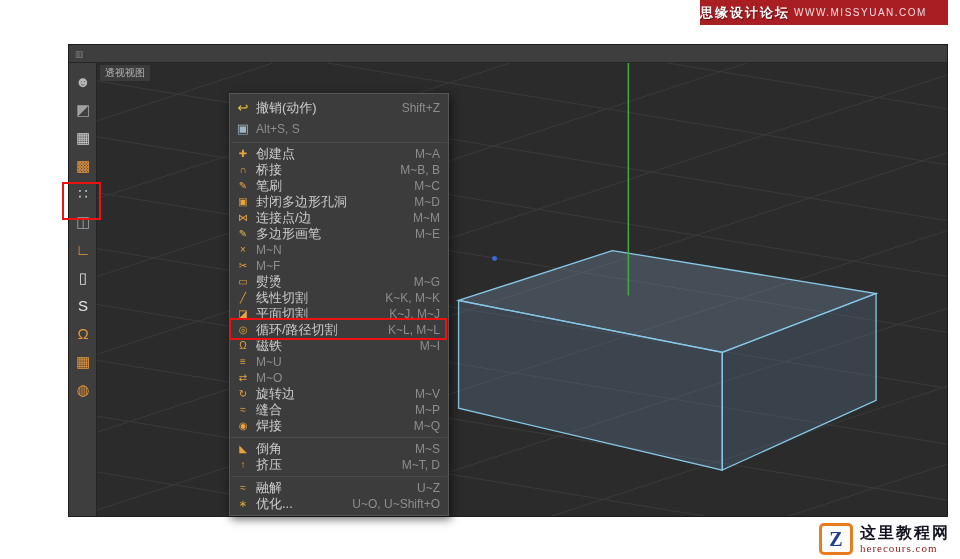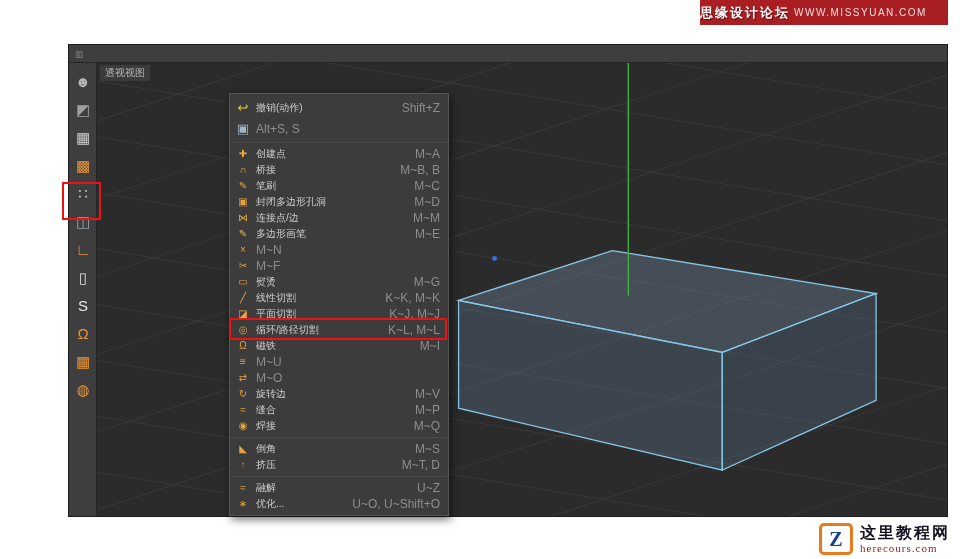--- a/index.html
+++ b/index.html
@@ -23,21 +23,21 @@
   .viewport{flex:1;position:relative;background:#2b2b2b;overflow:hidden}
   #scene{position:absolute;left:0;top:0;width:100%;height:100%}
   .viewport-label{position:absolute;top:2px;left:3px;color:#b4b4b4;font-size:10px;background:rgba(62,62,62,.85);padding:1px 5px;white-space:nowrap}
 
   
   .context-menu{position:absolute;left:160px;top:48px;width:220px;background:#3c3c3c;border:1px solid #565656;box-shadow:2px 3px 9px rgba(0,0,0,.6);padding:3px 0;z-index:5}
   .menu-item{display:flex;align-items:center;height:16px;padding:0 8px 0 6px}
   .menu-item.large{height:21px}
   .mi-icon{width:14px;font-size:10px;line-height:1;text-align:center;margin-right:6px;flex:none}
   .menu-item.large .mi-icon{font-size:13px}
-  .mi-label{color:#cdcdcd;font-size:10px;flex:1;white-space:nowrap}
+  .mi-label{color:#cdcdcd;font-size:13px;flex:1;white-space:nowrap}
   .mi-shortcut{color:#8d8d8d;font-size:12px;white-space:nowrap}
   .menu-sep{height:1px;background:#292929;border-bottom:1px solid #4a4a4a;margin:3px 1px}
 
   
   .annotation{position:absolute;border:2px solid var(--accent-red,#ec1212);z-index:9}
   #ann-toolbar{left:62px;top:182px;width:39px;height:38px}
   #ann-menu{left:229px;top:318px;width:218px;height:22px}
 
   
   .watermark{position:absolute;right:8px;bottom:3px;display:flex;align-items:center;gap:7px;background:#ffffff;padding:1px 2px}

